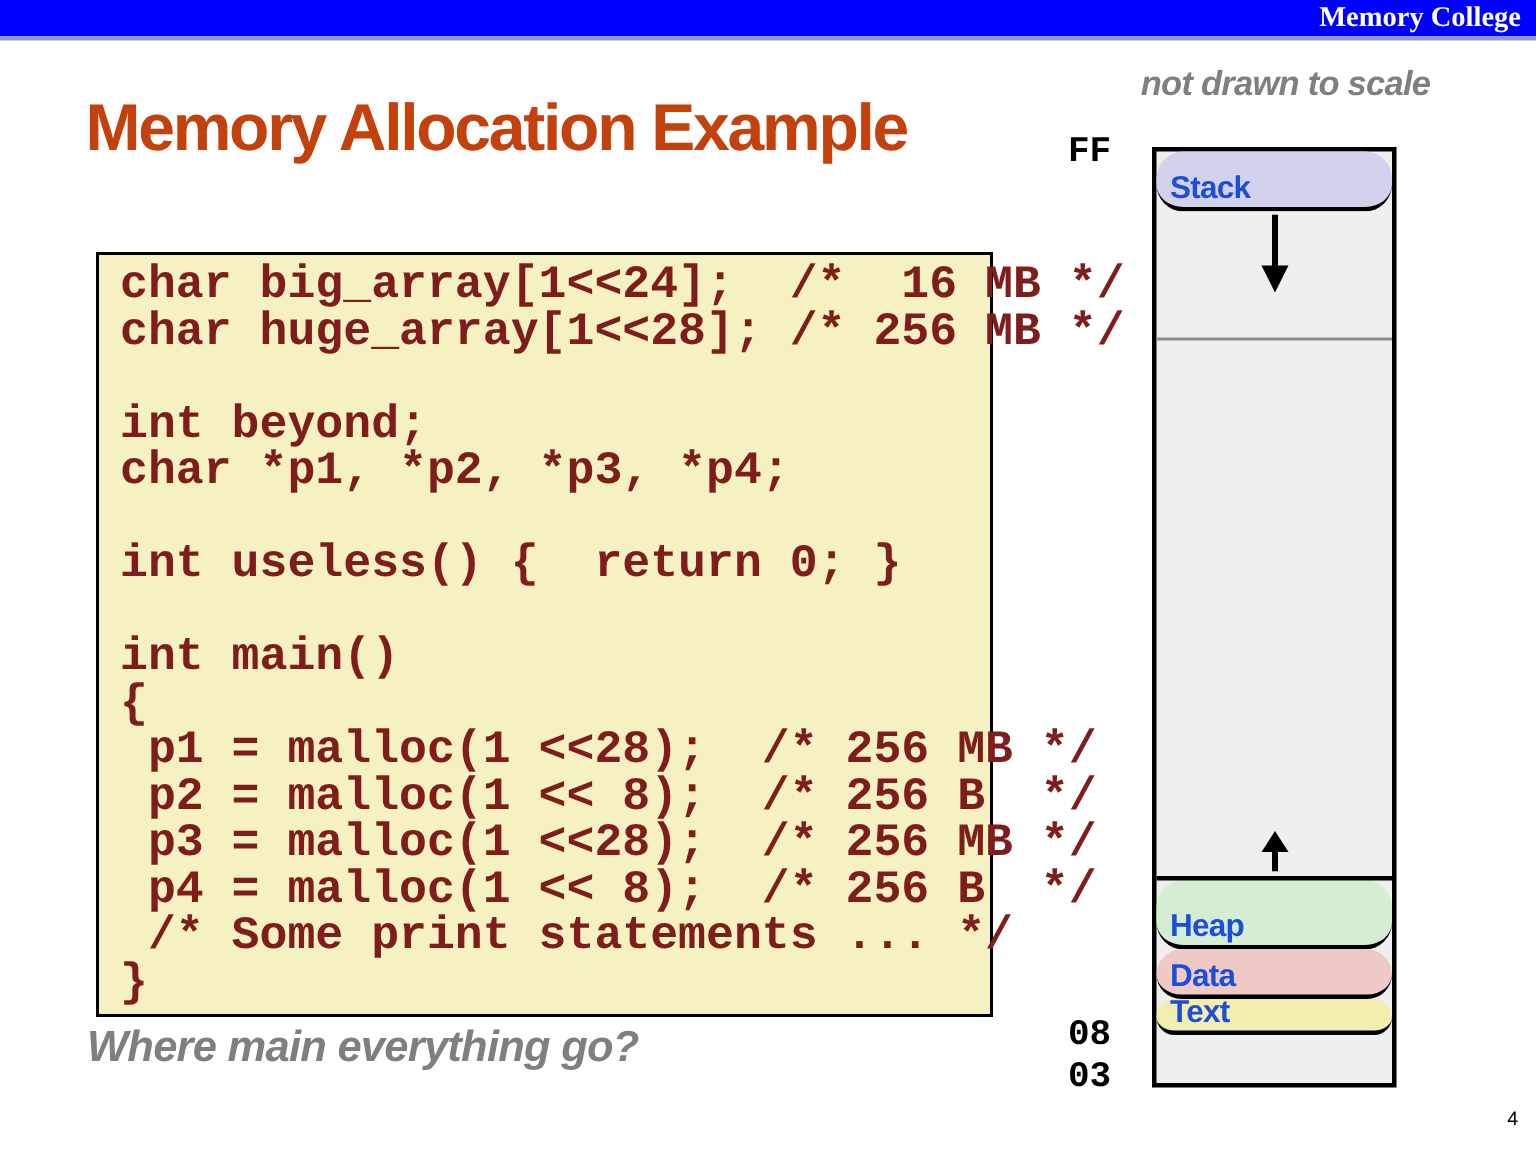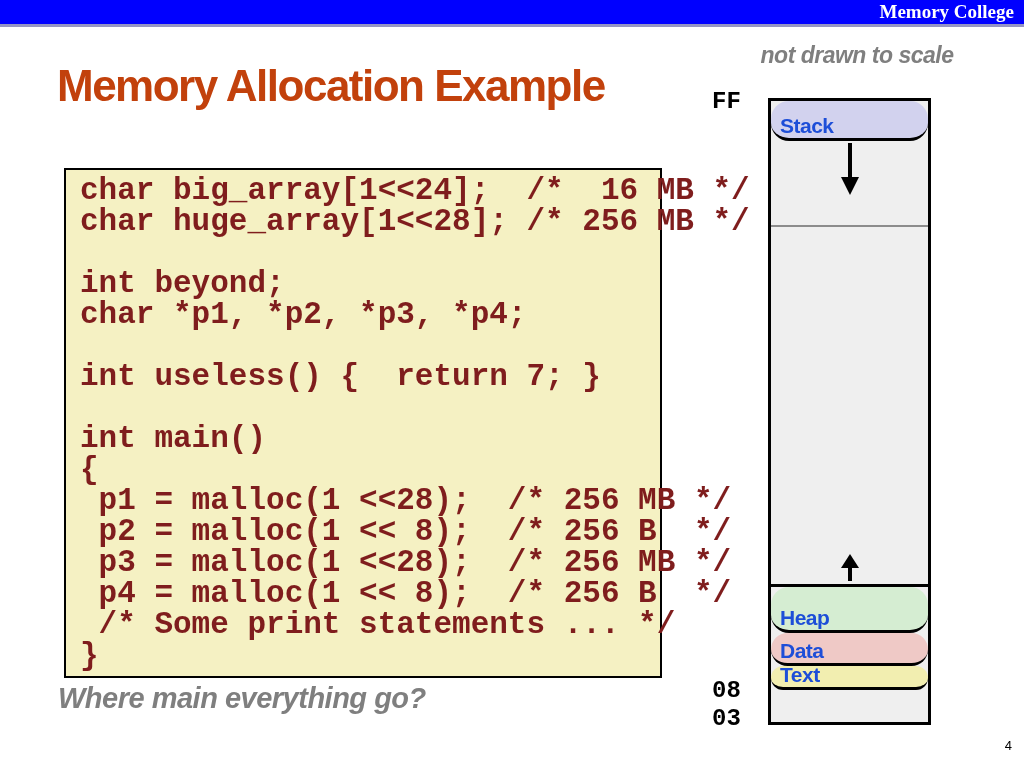--- a/index.html
+++ b/index.html
@@ -103,21 +103,21 @@
 
   <div class="note">not drawn to scale</div>
 
   <div class="code-box">
     <div class="code-line">char big_array[1&lt;&lt;24];  /*  16 MB */</div>
     <div class="code-line">char huge_array[1&lt;&lt;28]; /* 256 MB */</div>
     <div class="code-line"></div>
     <div class="code-line">int beyond;</div>
     <div class="code-line">char *p1, *p2, *p3, *p4;</div>
     <div class="code-line"></div>
-    <div class="code-line">int useless() {  return 7; }</div>
+    <div class="code-line">int useless() {  return 0; }</div>
     <div class="code-line"></div>
     <div class="code-line">int main()</div>
     <div class="code-line">{</div>
     <div class="code-line"> p1 = malloc(1 &lt;&lt;28);  /* 256 MB */</div>
     <div class="code-line"> p2 = malloc(1 &lt;&lt; 8);  /* 256 B  */</div>
     <div class="code-line"> p3 = malloc(1 &lt;&lt;28);  /* 256 MB */</div>
     <div class="code-line"> p4 = malloc(1 &lt;&lt; 8);  /* 256 B  */</div>
     <div class="code-line"> /* Some print statements ... */</div>
     <div class="code-line">}</div>
   </div>

